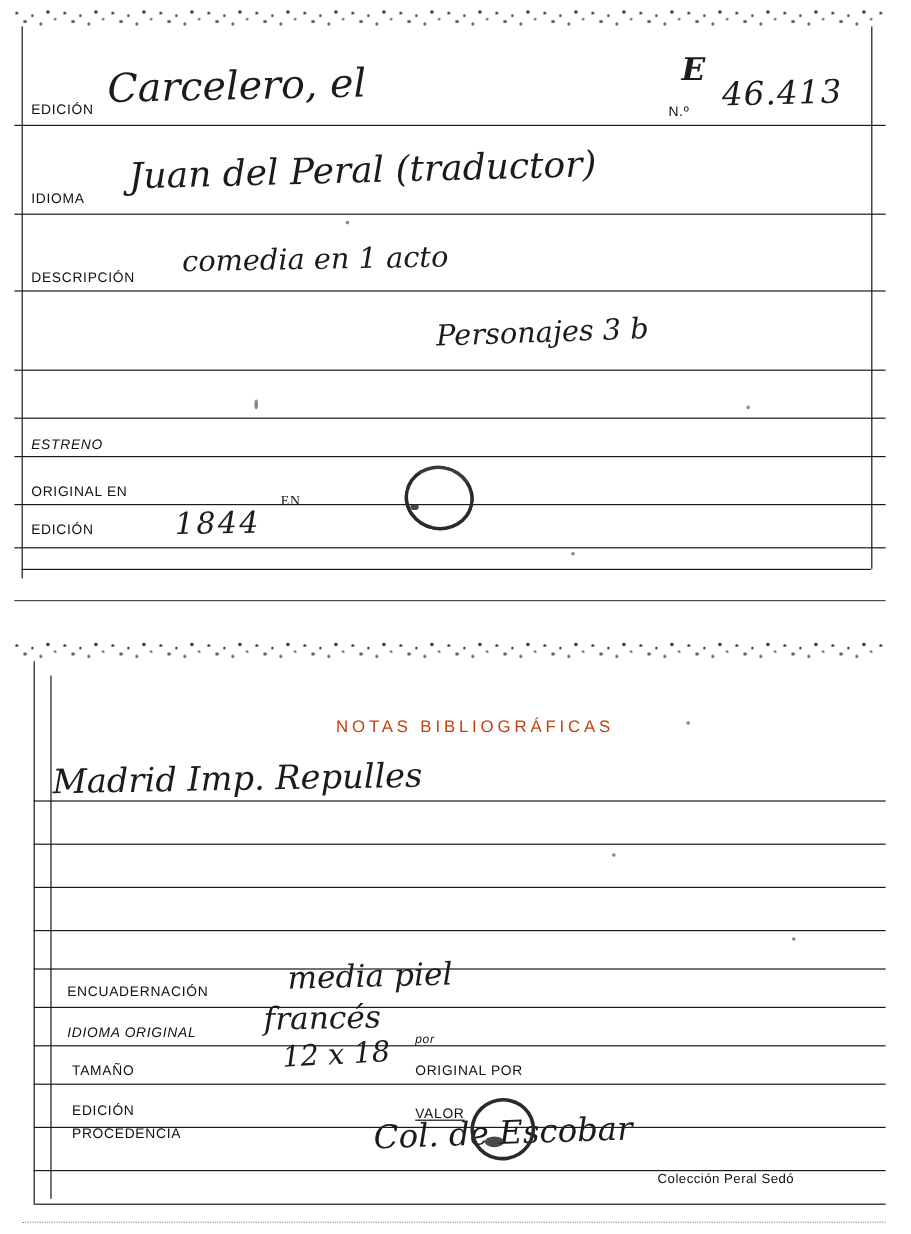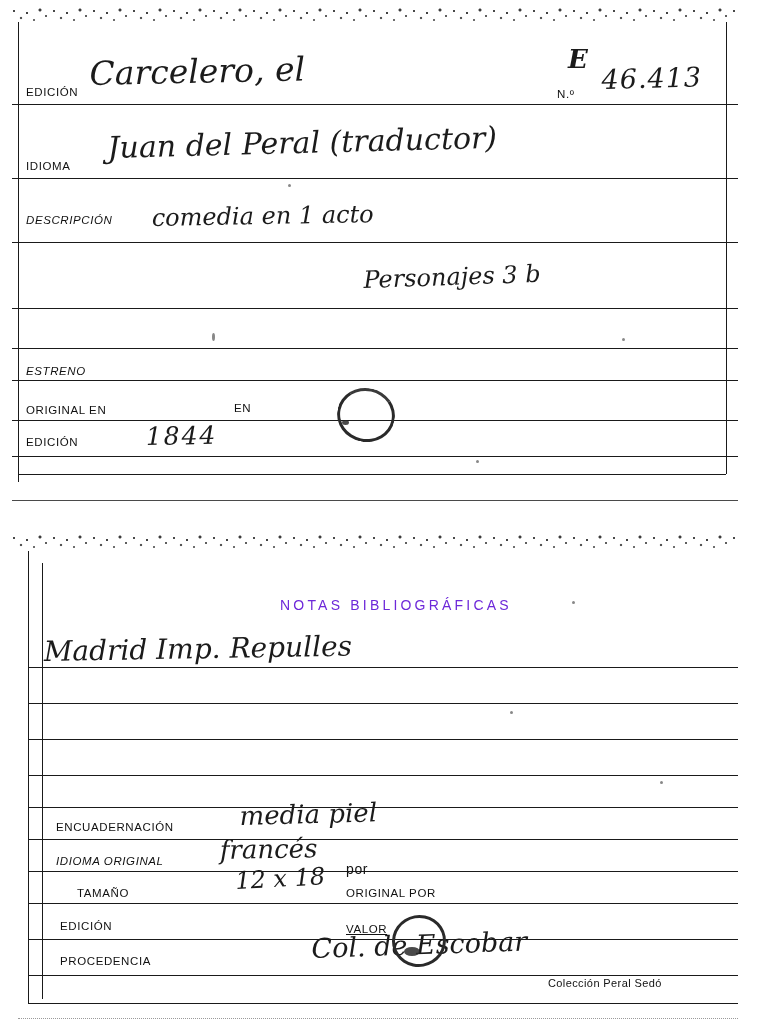--- a/index.html
+++ b/index.html
@@ -61,21 +61,21 @@
   }
 
   .lbl {
     position: absolute;
     font-size: 11.5px;
     letter-spacing: .6px;
     color: #111;
     font-family: "Liberation Sans", sans-serif;
     white-space: nowrap;
   }
-  .lbl.small { font-size: 14px; }
+  .lbl.small { font-size: 10px; font-style: italic; }
 
   
   .hand {
     position: absolute;
     font-family: "DejaVu Serif", serif;
     font-style: italic;
     color: #1b1b1b;
     white-space: nowrap;
     transform-origin: left bottom;
   }
@@ -85,21 +85,21 @@
   .e-hand     { font-size: 26px; font-weight: bold; }
   .author-hand{ font-size: 30px; }
   .desc-hand  { font-size: 24px; }
   .pers-hand  { font-size: 24px; }
   .year-hand  { font-size: 25px; letter-spacing: 2px; }
 
   .notes-title {
     position: absolute;
     font-size: 14px;
     letter-spacing: 3.2px;
-    color: #6d28d9;
+    color: #c2410c;
     font-family: "Liberation Sans", sans-serif;
   }
 
   .collection {
     position: absolute;
     font-size: 11px;
     letter-spacing: .4px;
     color: #111;
     font-family: "Liberation Sans", sans-serif;
   }
@@ -150,24 +150,24 @@
     <div class="rule" style="left:0px;  top:234px; width:726px;"></div>
     <div class="rule" style="left:0px;  top:300px; width:726px;"></div>
     <div class="rule" style="left:0px;  top:340px; width:726px;"></div>
     <div class="rule" style="left:0px;  top:372px; width:726px;"></div>
     <div class="rule" style="left:0px;  top:412px; width:726px;"></div>
     <div class="rule" style="left:0px;  top:448px; width:726px;"></div>
 
     <div class="lbl" style="left:14px; top:78px;">EDICIÓN</div>
     <div class="lbl" style="left:545px; top:80px;">N.º</div>
     <div class="lbl" style="left:14px; top:152px;">IDIOMA</div>
-    <div class="lbl" style="left:14px; top:206px;font-style:italic;">DESCRIPCIÓN</div>
+    <div class="lbl" style="left:14px; top:218px;">DESCRIPCIÓN</div>
     <div class="lbl" style="left:14px; top:357px;font-style:italic;">ESTRENO</div>
     <div class="lbl" style="left:14px; top:396px;">ORIGINAL EN</div>
-    <div class="lbl" style="left:222px; top:394px;">EN</div>
+    <div class="lbl" style="left:222px; top:404px;font-family:Liberation Serif, serif;">EN</div>
     <div class="lbl" style="left:14px; top:428px;">EDICIÓN</div>
 
     <div class="hand e-hand" style="left:556px; top:36px;">E</div>
 
     <div class="hand title-hand" style="left:78px; top:46px; transform: rotate(-1.2deg);">Carcelero, el</div>
 
     <div class="hand num-hand" style="left:590px; top:56px; transform: rotate(-1.5deg);">46.413</div>
 
     <div class="hand author-hand" style="left:96px; top:122px; transform: rotate(-1.5deg);">Juan del Peral  (traductor)</div>
 
@@ -207,25 +207,25 @@
     <div class="rule" style="left:16px; top:440px; width:710px;"></div>
     <div class="rule" style="left:16px; top:468px; width:710px;"></div>
 
     <div class="notes-title" style="left:268px; top:62px;">NOTAS  BIBLIOGRÁFICAS</div>
 
     <div class="hand" style="left:32px; top:100px; font-size:28px; transform: rotate(-1deg);">Madrid  Imp. Repulles</div>
 
     <div class="lbl" style="left:44px; top:286px;">ENCUADERNACIÓN</div>
     <div class="lbl" style="left:44px; top:320px;font-style:italic;">IDIOMA ORIGINAL</div>
     <div class="lbl small" style="left:334px; top:326px;">por</div>
-    <div class="lbl" style="left:48px; top:352px;margin-left:17px;">TAMAÑO</div>
+    <div class="lbl" style="left:48px; top:352px;">TAMAÑO</div>
     <div class="lbl" style="left:334px; top:352px;">ORIGINAL POR</div>
     <div class="lbl" style="left:48px; top:385px;">EDICIÓN</div>
     <div class="lbl" style="left:334px; top:388px;text-decoration:underline;">VALOR</div>
-    <div class="lbl" style="left:48px; top:420px;text-align:center;">PROCEDENCIA</div>
+    <div class="lbl" style="left:48px; top:404px;text-align:center;">PROCEDENCIA</div>
 
     <div class="hand" style="left:228px; top:266px; font-size:26px; transform: rotate(-1.5deg);">media piel</div>
 
     <div class="hand" style="left:208px; top:300px; font-size:26px; transform: rotate(-1deg);">francés</div>
 
     <div class="hand" style="left:224px; top:332px; font-size:24px; transform: rotate(-3deg);">12 x 18</div>
 
     <div class="hand" style="left:300px; top:398px; font-size:27px; transform: rotate(-2deg);">Col. de Escobar</div>
 
     <div class="blob" style="left:380px; top:380px; width:48px; height:46px; border-width:3px; transform: rotate(-10deg);"></div>

